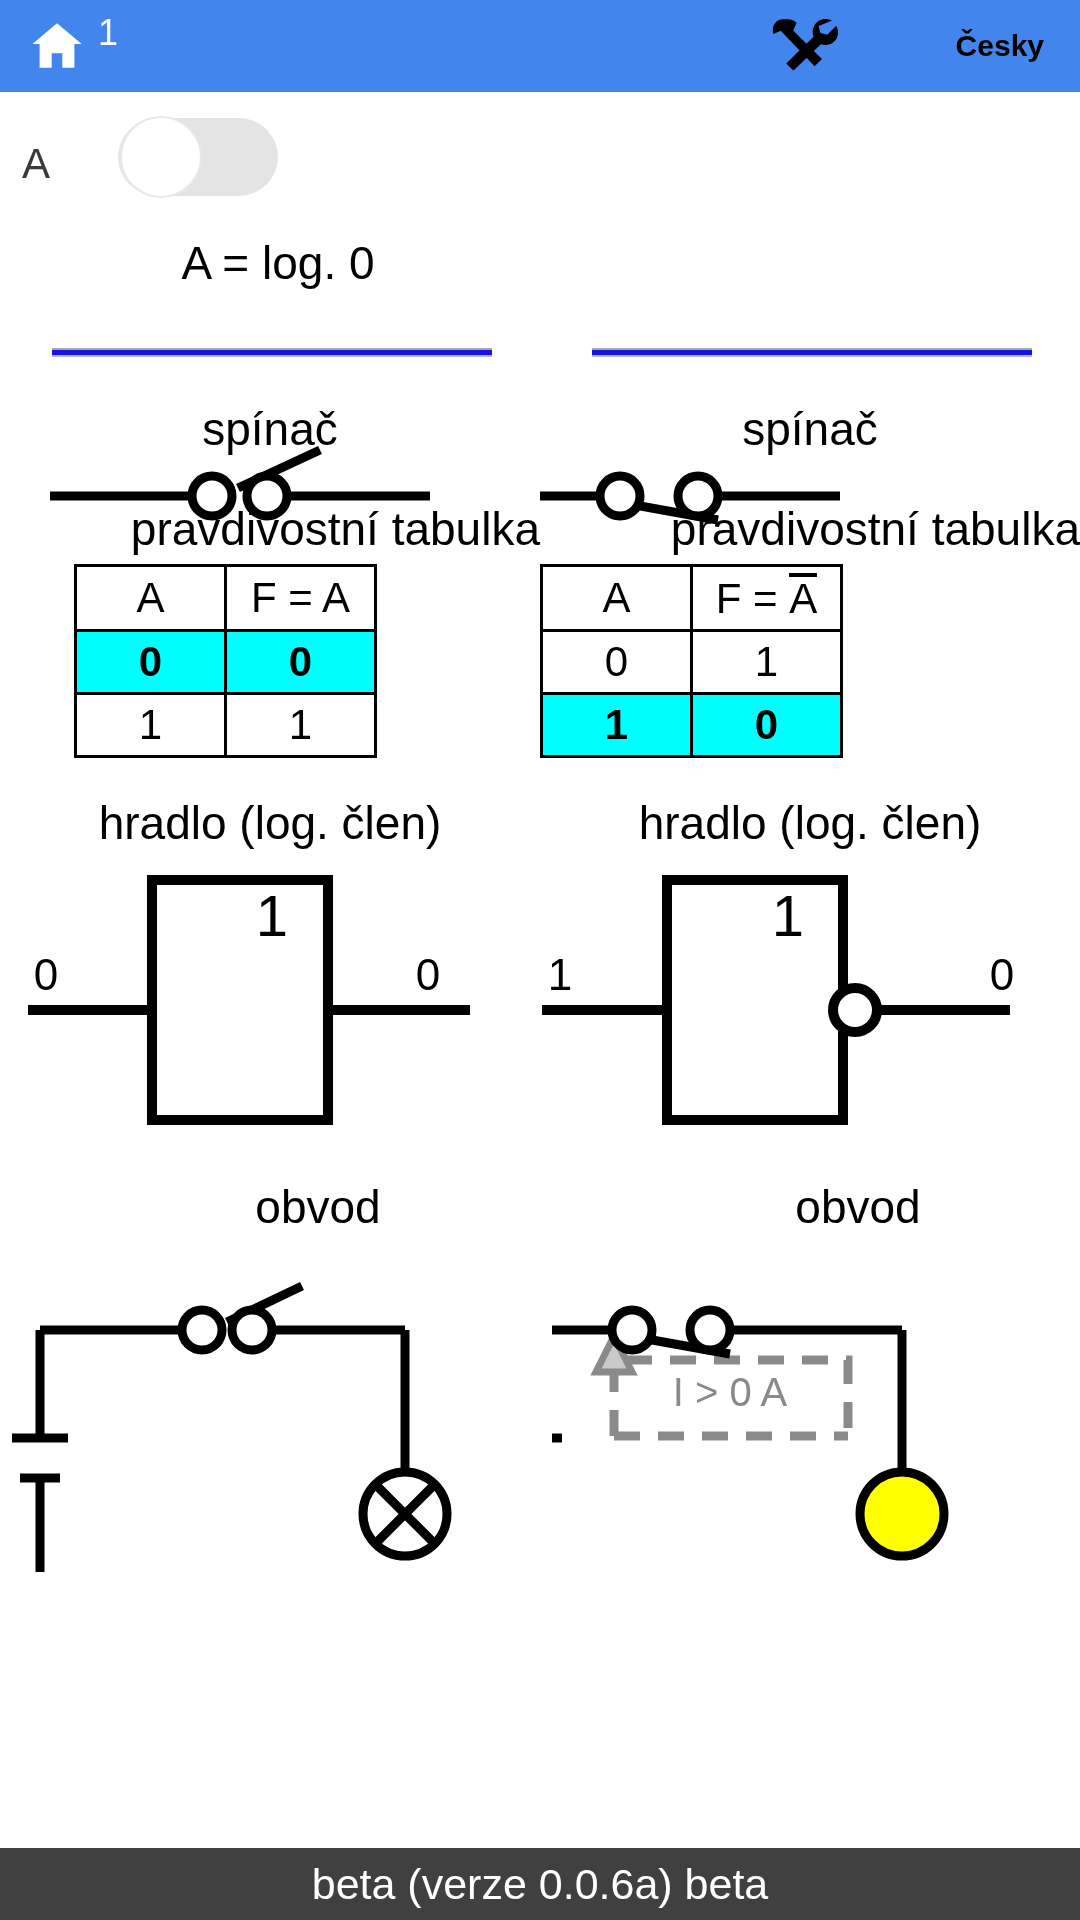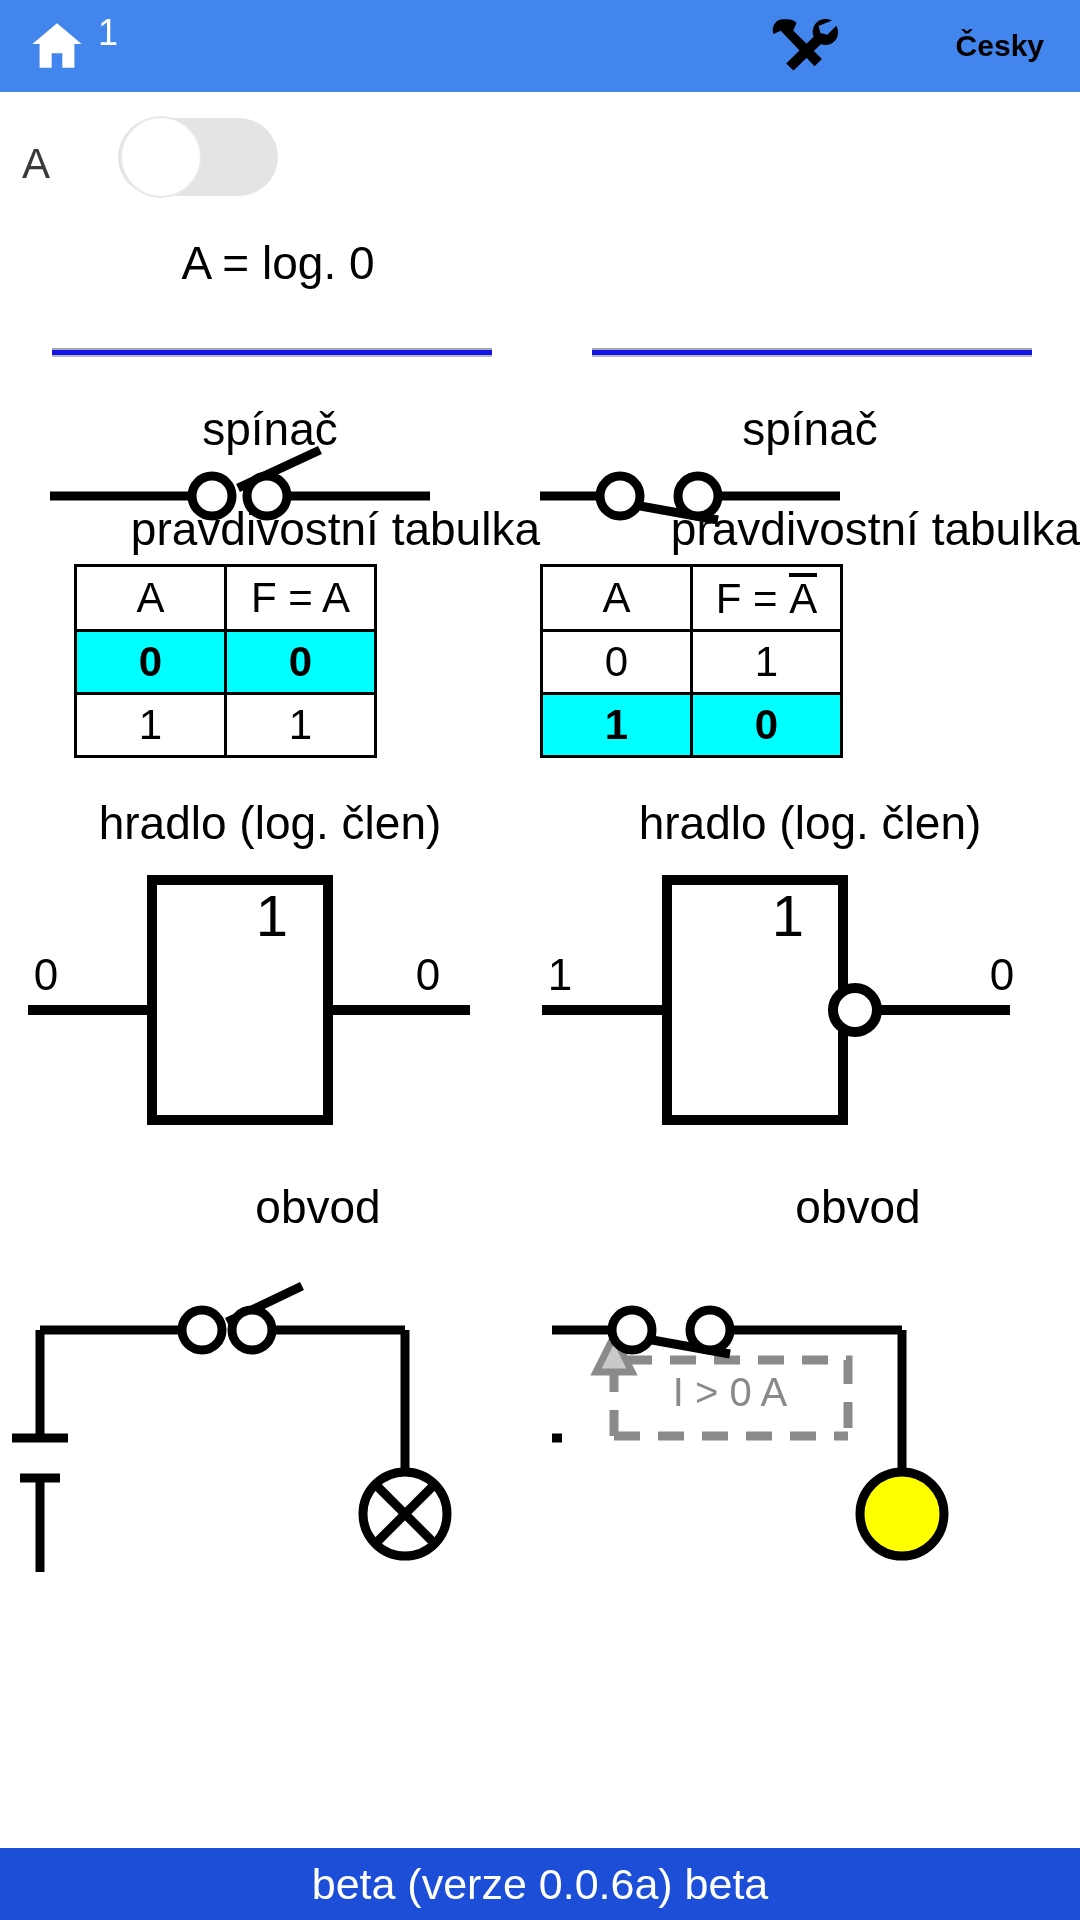--- a/index.html
+++ b/index.html
@@ -205,21 +205,21 @@
     position: absolute;
     top: 1030px; left: 12px;
     width: 540px; height: 370px;
   }
 
   
   .footer {
     position: absolute;
     left: 0; bottom: 0;
     width: 1080px; height: 72px;
-    background: #1d4ed8;
+    background: #404040;
     display: flex;
     align-items: center;
     justify-content: center;
   }
   .footer-text {
     color: #ffffff;
     font-size: 43px;
   }
 </style>
 </head>

